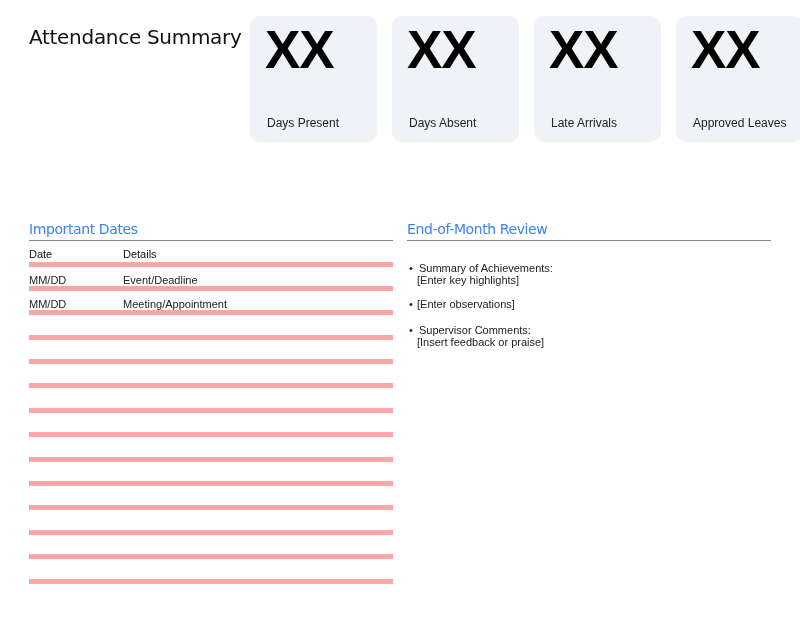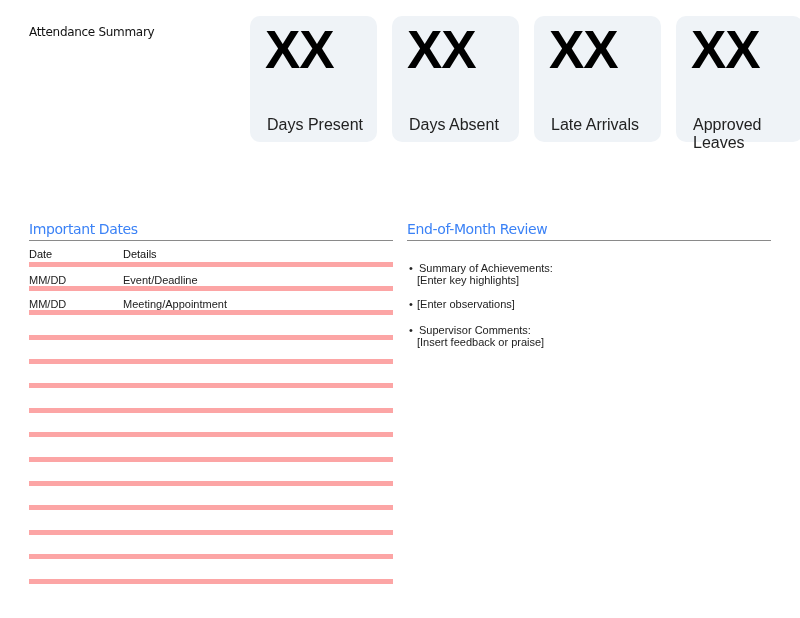--- a/index.html
+++ b/index.html
@@ -2,36 +2,36 @@
 <html><head>
   <meta charset="utf-8">
   <style>
     * { box-sizing: border-box; margin: 0; padding: 0; }
     html, body { width: 800px; height: 618px; background: #ffffff; overflow: hidden; }
     body { position: relative; font-family: "Liberation Sans", sans-serif; color: #111; }
 
     .summary-title {
       position: absolute; left: 29px; top: 25px;
       font-family: "DejaVu Sans", sans-serif;
-      font-size: 12px; font-weight: 400; letter-spacing: -0.3px; color: #111;
+      font-size: 20px; font-weight: 400; letter-spacing: -0.3px; color: #111;
     }
 
     .card {
       position: absolute; top: 16px; width: 127px; height: 126px;
       background: #eff3f7; border-radius: 10px; margin-left: 32px;
     }
     .card .value {
       position: absolute; left: 15px; top: 4px;
       font-family: "Liberation Sans", sans-serif;
       font-size: 53px; font-weight: 700; letter-spacing: -1px; color: #000;
       line-height: 60px;
     }
     .card .label {
       position: absolute; left: 17px; top: 129px; top: 100px;
-      font-size: 16px; color: #222;
+      font-size: 12px; color: #222;
     }
 
     .section-title {
       position: absolute; top: 221px;
       font-family: "DejaVu Sans", sans-serif;
       font-size: 14px; font-weight: 400; letter-spacing: -0.4px; color: #3b82f6;
     }
     .hline {
       position: absolute; height: 1px; background: #8a8a8a;
     }

